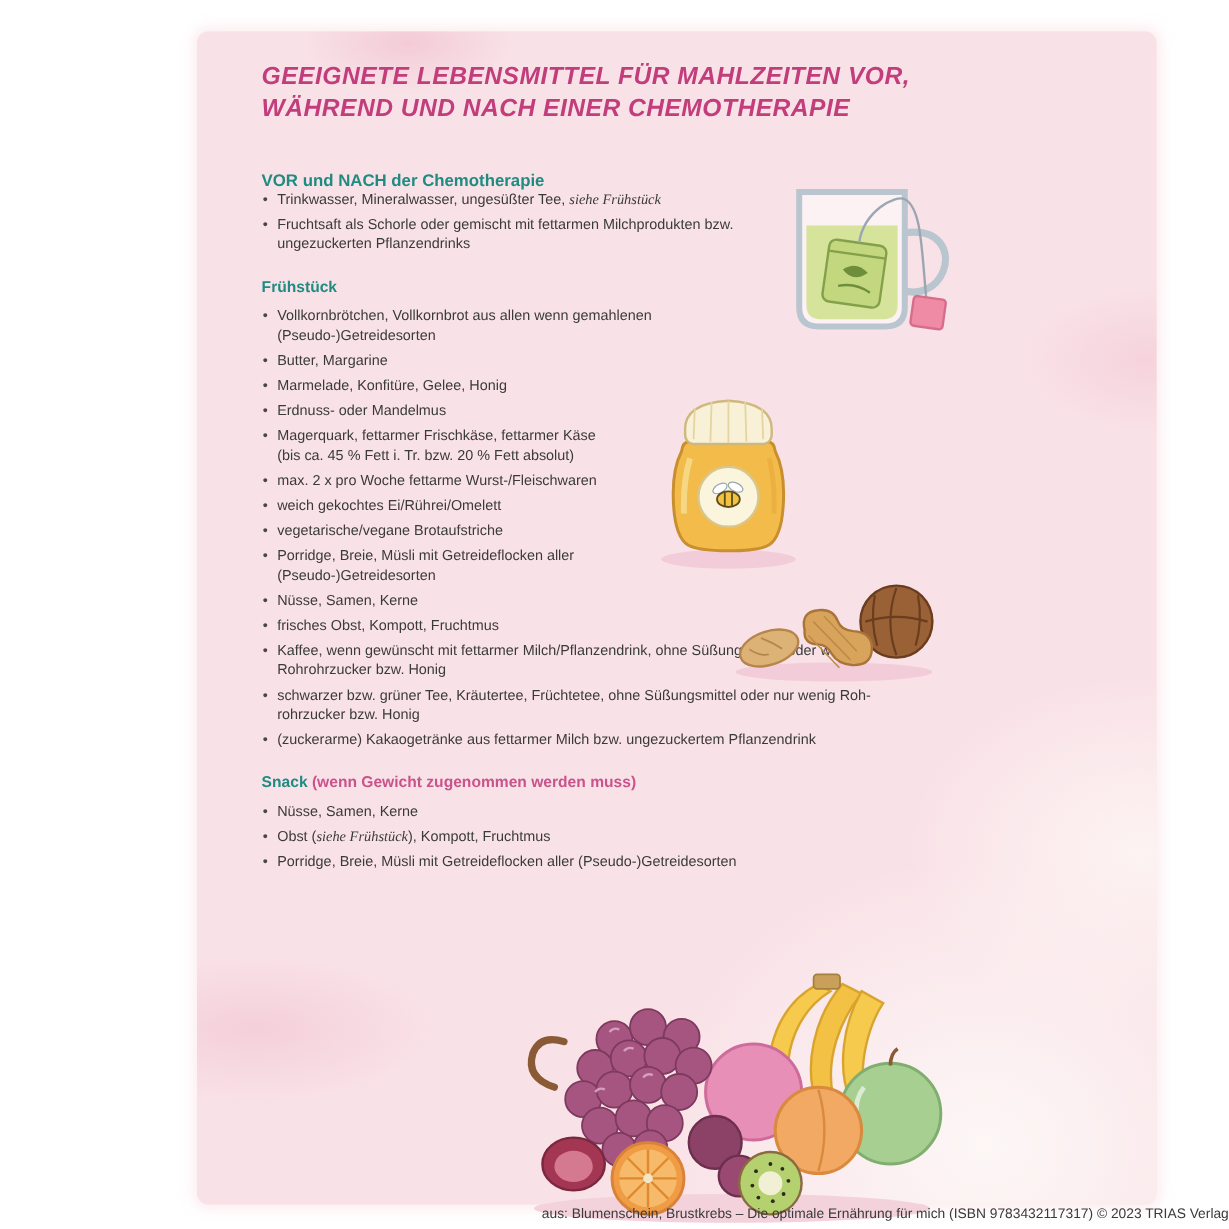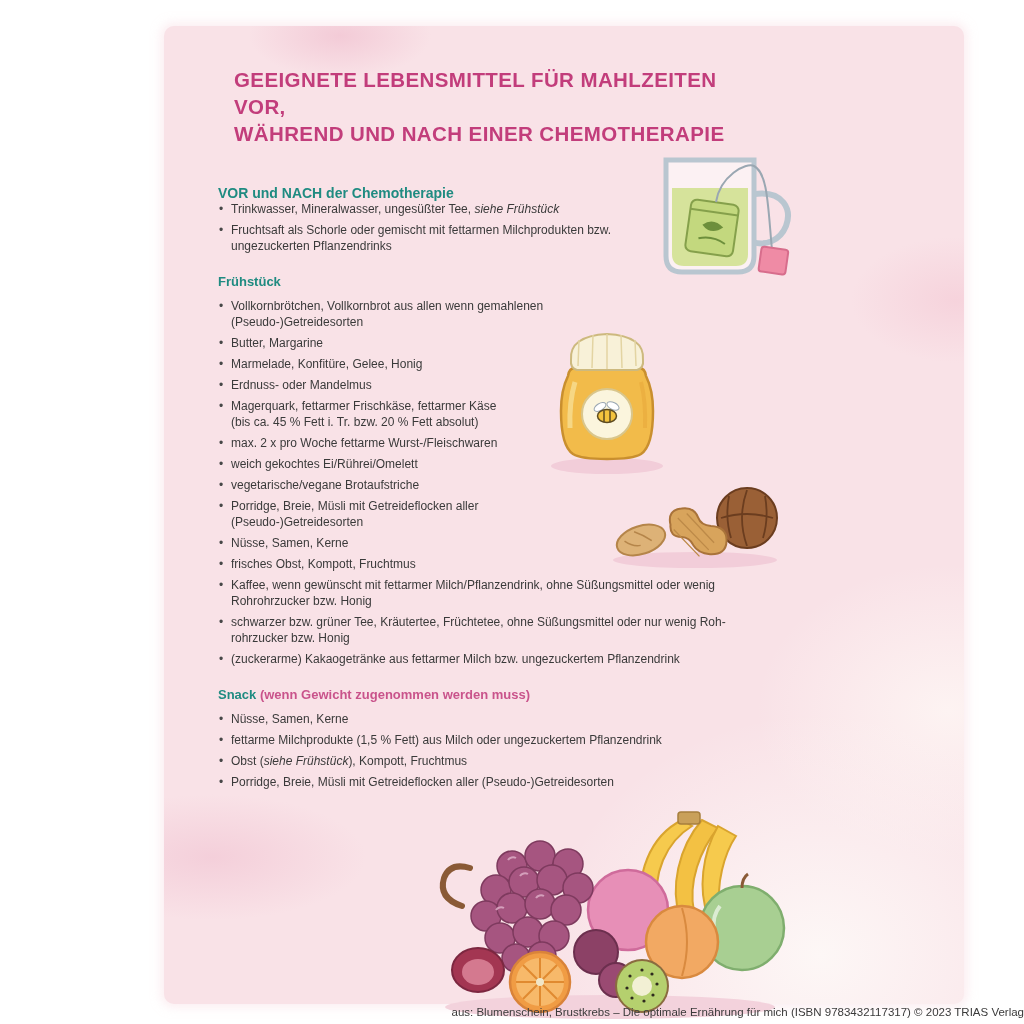--- a/index.html
+++ b/index.html
@@ -15,43 +15,43 @@
       radial-gradient(130px 60px at 22% 1%, #f3cbd7 0%, rgba(243,203,215,0) 70%),
       radial-gradient(150px 90px at 99% 28%, #f6d3dc 0%, rgba(246,211,220,0) 70%),
       radial-gradient(220px 90px at 6% 85%, #f4cfda 0%, rgba(244,207,218,0) 70%),
       radial-gradient(55% 40% at 82% 95%, #fdf7f6 0%, rgba(253,247,246,0) 62%),
       radial-gradient(40% 25% at 98% 70%, #fdf3f2 0%, rgba(253,243,242,0) 60%),
       var(--paper, #f9e2e7);
     box-shadow: 0 0 10px 4px rgba(249,226,231,.55);
   }
   .content { position:absolute; left:218px; top:50px; width:560px; }
   .title {
-    margin:16px; font-size:20.5px; line-height:27px; font-weight:bold;
-    letter-spacing:.4px; color:var(--titlePink, #c23d7b);
+    margin:0; font-size:20.5px; line-height:27px; font-weight:bold;
+    letter-spacing:.4px; color:var(--titlePink, #c23d7b);font-style:italic;
   }
   .title span { display:block; }
   .subtitle {
     margin-top:38px; font-size:14px; font-weight:bold;
     color:var(--teal, #1f8b81);
   }
   .sec-heading {
     margin:20px 0 9px 0; font-size:13px; font-weight:bold;
     color:var(--teal, #1f8b81);
   }
   .sec-heading .note { color:var(--notePink, #c9538b); }
   ul.bullets { list-style:none; margin:0; padding:0; }
   ul.bullets li {
     position:relative; padding-left:13px; margin:0 0 5px 0;
     font-size:12px; line-height:16px; color:var(--body, #3a3a3a);
     white-space:pre-line;
   }
   ul.bullets li::before {
     content:"•"; position:absolute; left:1px; top:0; color:#474747;
   }
-  em { font-style:italic; }
+  em { font-style:italic;font-family:Liberation Serif, serif; }
   .footer {
     position:absolute; left:0; right:0; bottom:6px; text-align:right;
     font-size:11.5px; color:#3a3a3a;
   }
   .ill { position:absolute; }
   .ill-tea   { left:650px; top:146px; }
   .ill-honey { left:545px; top:316px; }
   .ill-nuts  { left:603px; top:476px; }
   .ill-fruit { left:420px; top:810px; }
 </style>
@@ -91,21 +91,20 @@
           <li><span>frisches Obst, Kompott, Fruchtmus</span></li>
           <li><span>Kaffee, wenn gewünscht mit fettarmer Milch/Pflanzendrink, ohne Süßungsmittel oder wenig
 Rohrohrzucker bzw. Honig</span></li>
           <li><span>schwarzer bzw. grüner Tee, Kräutertee, Früchtetee, ohne Süßungsmittel oder nur wenig Roh-
 rohrzucker bzw. Honig</span></li>
           <li><span>(zuckerarme) Kakaogetränke aus fettarmer Milch bzw. ungezuckertem Pflanzendrink</span></li>
         </ul>
         <h3 class="sec-heading"><span>Snack</span><span class="note"> (wenn Gewicht zugenommen werden muss)</span></h3>
         <ul class="bullets">
           <li><span>Nüsse, Samen, Kerne</span></li>
-          <li><span>fettarme Milchprodukte (1,5 % Fett) aus Milch oder ungezuckertem Pflanzendrink</span></li>
           <li><span>Obst (</span><em>siehe Frühstück</em><span>), Kompott, Fruchtmus</span></li>
           <li><span>Porridge, Breie, Müsli mit Getreideflocken aller (Pseudo-)Getreidesorten</span></li>
         </ul>
       </div>
   </div>
 
   <svg class="ill ill-tea" width="152" height="150" viewBox="0 0 152 150">
     <path d="M104 48 C 134 44 142 64 136 80 C 130 95 115 100 103 96" fill="none" stroke="#b9c6d0" stroke-width="6"></path>
     <path d="M16 14 L104 14 L104 110 Q104 126 88 126 L32 126 Q16 126 16 110 Z" fill="#ffffff" fill-opacity="0.5" stroke="#b9c6d0" stroke-width="5"></path>
     <path d="M22 42 L98 42 L98 108 Q98 120 86 120 L34 120 Q22 120 22 108 Z" fill="#d6e39b"></path>

